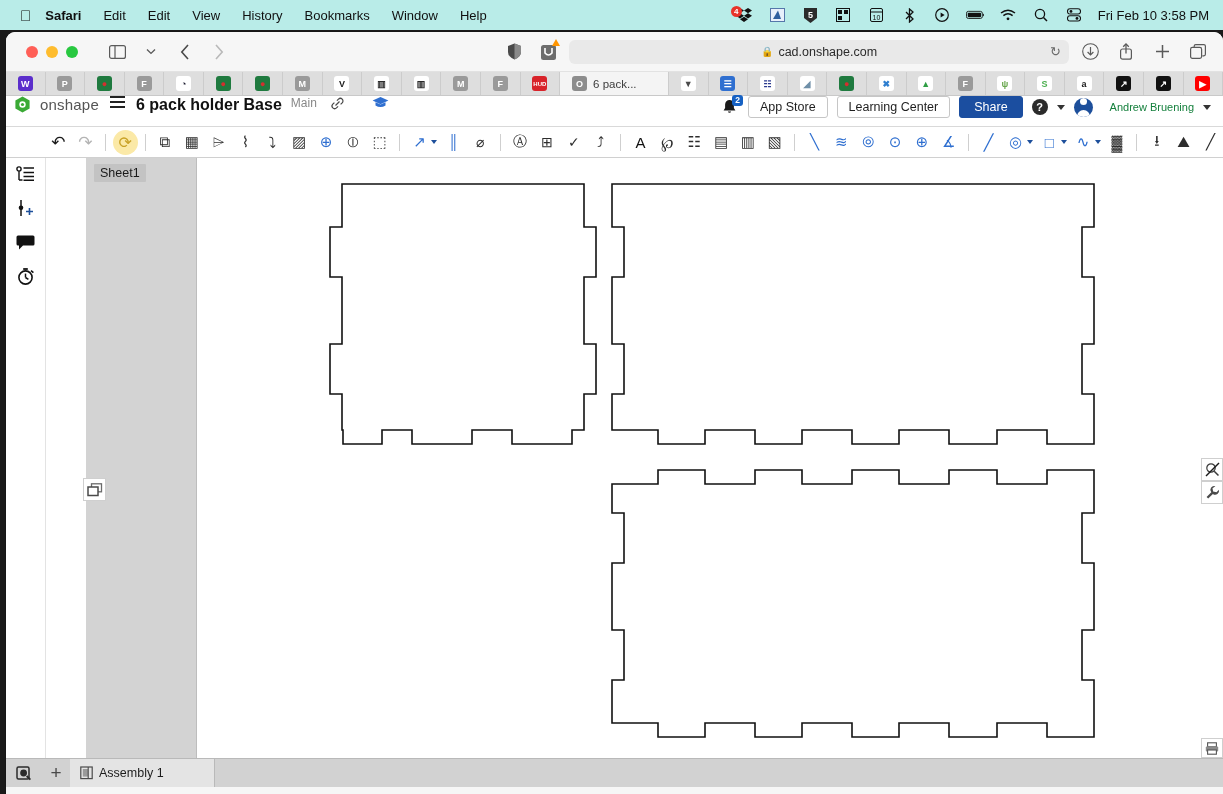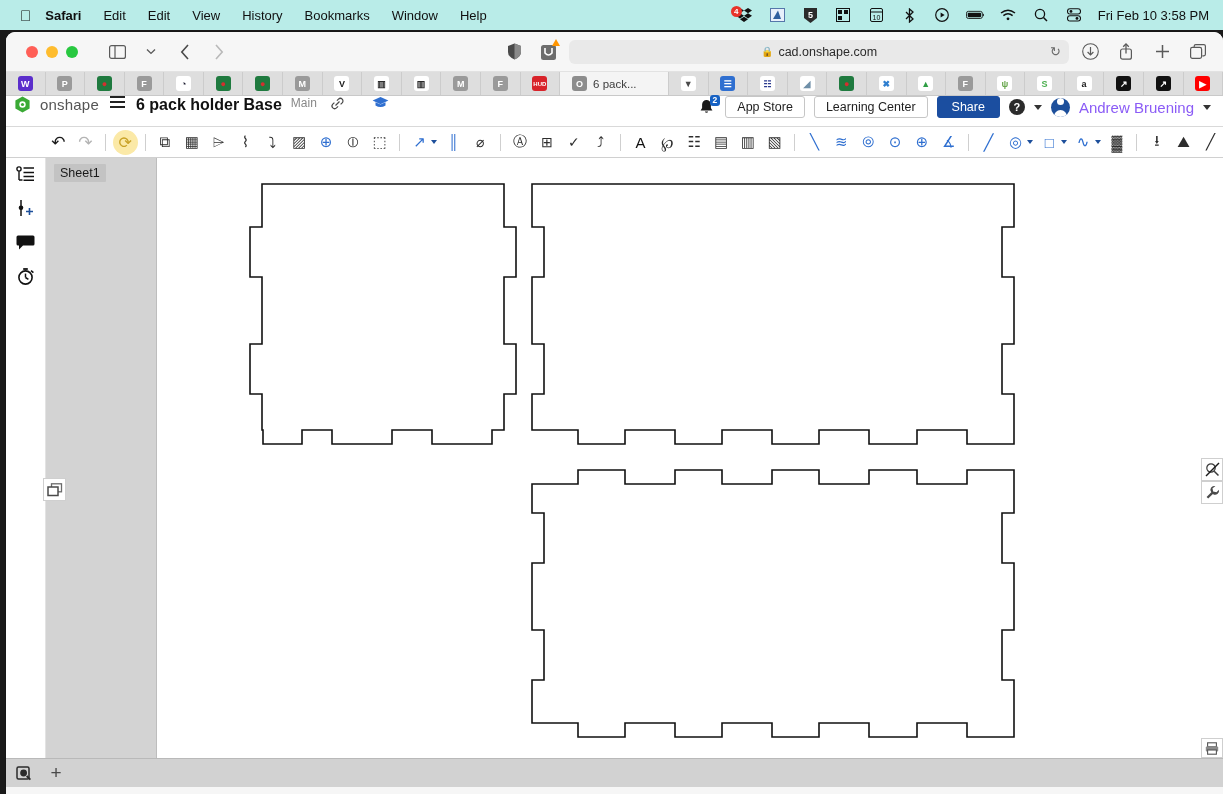--- a/index.html
+++ b/index.html
@@ -99,34 +99,34 @@
     background: #fff; font-size: 12.5px; color: #1e1e1e; display: flex; align-items: center;
   }
   .os-btn.primary { background: #1b4ea0; border-color: #1b4ea0; color: #fff; padding: 0 14px; }
   .help-ic { width: 16px; height: 16px; border-radius: 50%; background: #2b2b2b; color: #fff;
              font-size: 11px; font-weight: bold; display:flex; align-items:center; justify-content:center;}
   .caret { width: 0; height: 0; border-left: 4px solid transparent; border-right: 4px solid transparent; border-top: 5px solid #333; }
   .avatar { width: 19px; height: 19px; border-radius: 50%; background: #1d4f9b; display:flex; align-items:flex-end; justify-content:center; overflow:hidden;}
   .avatar .head { width: 7px; height: 7px; border-radius: 50%; background: #fff; position: relative; top: -6px;}
   .avatar .body { width: 13px; height: 7px; border-radius: 7px 7px 0 0; background: #fff; position:absolute; bottom:0;}
   .avatar-inner { position: relative; width: 19px; height: 19px; display:flex; align-items:center; justify-content:center;}
-  .username { font-size: 15px; color: #8b5cf6; white-space: nowrap; }
+  .username { font-size: 11px; color: #15803d; white-space: nowrap; margin-left: 8px; }
 
   
   #cadtoolbar {
     height: 31px; background: #fff; display: flex; align-items: center;
     padding-left: 40px; gap: 2px; border-bottom: 1px solid #d0d0d0;
   }
   .tool { width: 25px; height: 25px; display: flex; align-items: center; justify-content: center; }
   .tool.hl { background: #fbe9a7; border-radius: 50%; }
   .tsep { width: 1px; height: 17px; background: #cfcfcf; margin: 0 5px; }
   .tcaret { width: 0; height: 0; border-left: 3.5px solid transparent; border-right: 3.5px solid transparent; border-top: 4.5px solid #1d4f9b; margin-left: -3px; margin-right: 2px;}
 
   
-  #appbody { display: flex; height: 600px; background: #fff; position: relative; }
+  #appbody { display: flex; height: 600px; background: #fff; position: relative; gap: 40px; }
   #iconrail {
     width: 40px; background: #fff; padding-top: 4px;
     display: flex; flex-direction: column; align-items: center; gap: 10px;
     border-right: 1px solid #e3e3e3;
   }
   .rail-ic { width: 24px; height: 24px; display: flex; align-items: center; justify-content: center; }
   #sheetpanel {
     width: 111px; background: #d3d3d3; position: relative; border-right: 1px solid #bdbdbd;
   }
   .sheet-item {
@@ -605,14 +605,24 @@
 
   <div id="bottombar">
     <span class="bb-ic">
       <svg width="19" height="17" viewBox="0 0 19 17">
           <rect x="2" y="2" width="12" height="12" rx="1.5" fill="none" stroke="#2b2b2b" stroke-width="1.5"></rect>
           <circle cx="8.6" cy="8" r="3.4" fill="#2b2b2b"></circle>
           <line x1="11.6" y1="11" x2="15.4" y2="14.6" stroke="#2b2b2b" stroke-width="1.8"></line>
         </svg>
     </span>
     <span class="plus-ic">+</span>
+      <div class="btab">
+        <span style="display: flex; align-items: center;">
+          <svg width="13" height="14" viewBox="0 0 13 14">
+            <rect x="0.8" y="1" width="11.4" height="11.6" fill="none" stroke="#4a4a4a" stroke-width="1.2"></rect>
+            <rect x="2.8" y="3" width="5.4" height="7.6" fill="#9a9a9a"></rect>
+            <line x1="8.2" y1="1" x2="8.2" y2="12.6" stroke="#4a4a4a" stroke-width="1.1"></line>
+          </svg>
+        </span>
+        <span>Assembly 1</span>
+      </div>
     </div>
 </div>
 
 </body></html>

